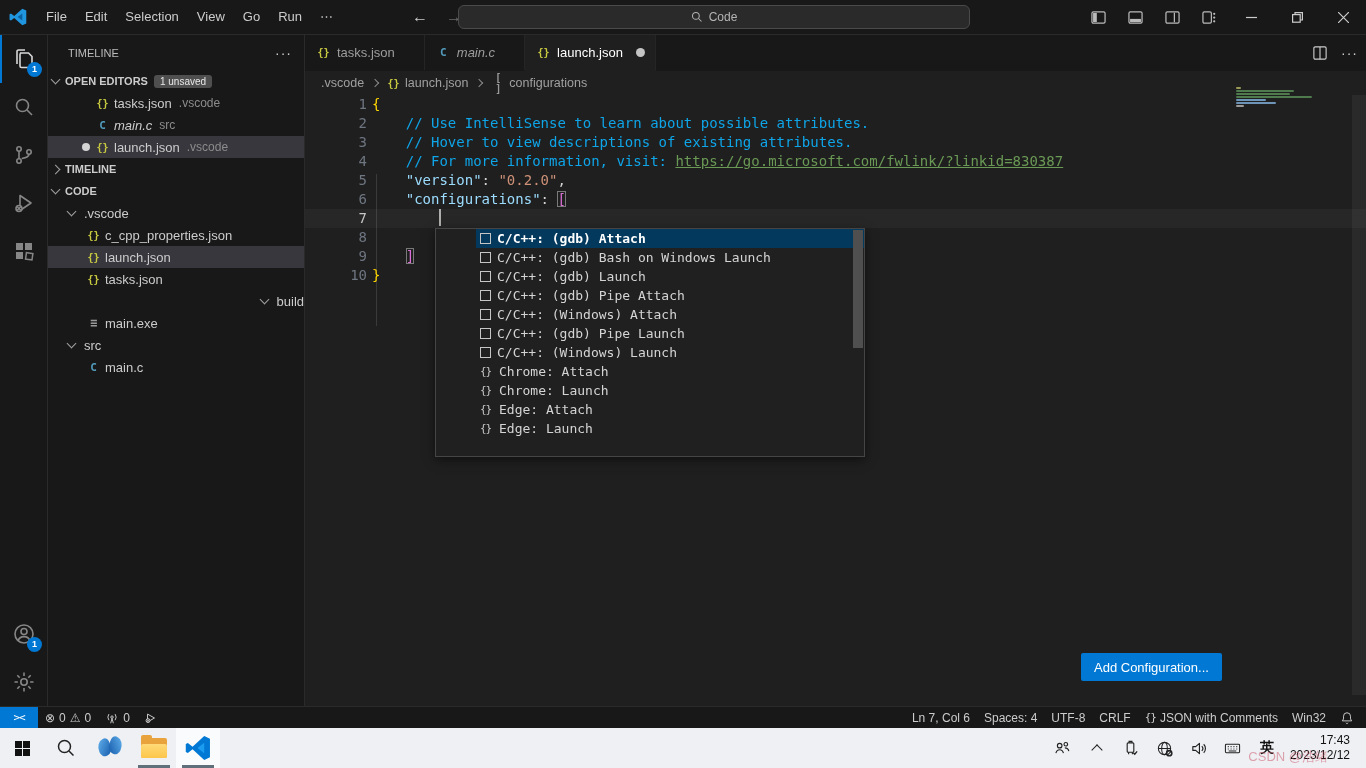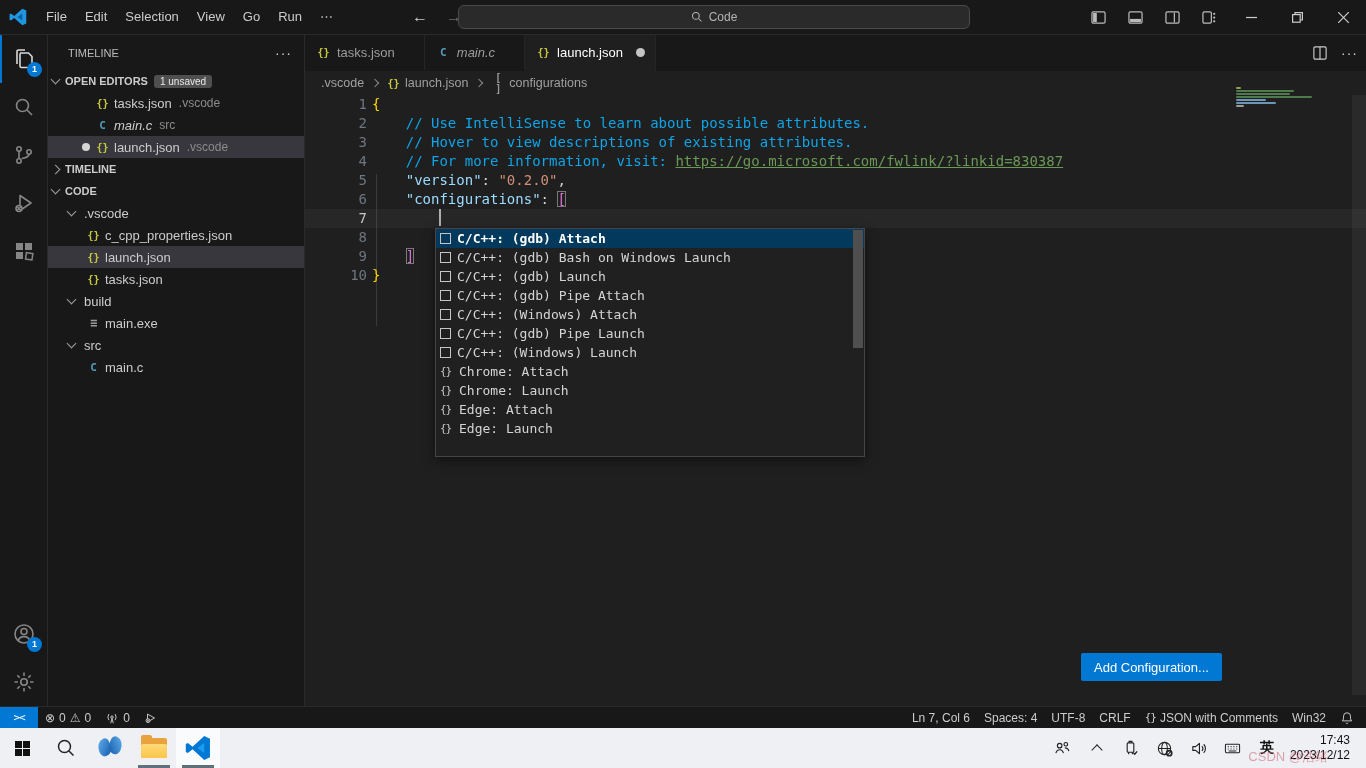--- a/index.html
+++ b/index.html
@@ -79,21 +79,21 @@
   .code-line.current{background:rgba(255,255,255,0.04);}
   .code-line.current .gutter{color:#c6c6c6;}
   .tk.p{color:#d4d4d4;} .tk.cm{color:#0ea5e9;} .tk.lk{color:#6a9955;text-decoration:underline;}
   .tk.k{color:#9cdcfe;} .tk.s{color:#ce9178;} .tk.b1{color:#ffd700;} .tk.b2{color:#da70d6;}
   .tk.boxed{outline:1px solid #7a7a7a;outline-offset:-1px;}
   #indent-guide{position:absolute;left:71px;top:79px;width:1px;height:152px;background:#3a3a3a;}
   .cursor{display:inline-block;width:2px;height:17px;background:#aeafad;vertical-align:text-bottom;}
 
   
   #suggest{position:absolute;left:130px;top:193px;width:430px;height:229px;background:#202020;
-           border:1px solid #454545;box-sizing:border-box;box-shadow:0 3px 10px rgba(0,0,0,.5);}
+           border:1px solid #454545;box-sizing:border-box;box-shadow:0 3px 10px rgba(0,0,0,.5);padding-left:40px;}
   .sg-row{height:19px;display:flex;align-items:center;font-family:"DejaVu Sans Mono",monospace;
           font-size:13px;color:#d4d4d4;padding-left:4px;gap:6px;white-space:pre;}
   .sg-row.selected{background:#04395e;color:#ffffff;font-weight:bold;}
   .sg-box{width:11px;height:11px;border:1px solid #c5c5c5;flex:none;box-sizing:border-box;}
   .sg-braces{width:13px;flex:none;font-size:11px;color:#c5c5c5;letter-spacing:-1px;}
   #sg-scroll{position:absolute;right:1px;top:1px;width:10px;height:118px;background:#4f4f4f;}
 
   
   #minimap{position:absolute;right:18px;top:52px;width:112px;height:28px;}
   #minimap div{height:2px;margin-bottom:1px;border-radius:1px;}
@@ -308,21 +308,21 @@
           <span class="row-label">c_cpp_properties.json</span>
         </div>
         <div class="tree-row selected" style="padding-left: 37px;">
           <span class="fi json">{}</span>
           <span class="row-label">launch.json</span>
         </div>
         <div class="tree-row" style="padding-left: 37px;">
           <span class="fi json">{}</span>
           <span class="row-label">tasks.json</span>
         </div>
-        <div class="tree-row" style="padding-left: 20px;">
+        <div class="tree-row" style="padding-left: 20px; justify-content: flex-end;">
           <span class="chev down"></span>
           <span class="row-label">build</span>
         </div>
         <div class="tree-row" style="padding-left: 37px;">
           <span class="fi exe">≡</span>
           <span class="row-label">main.exe</span>
         </div>
         <div class="tree-row" style="padding-left: 20px;">
           <span class="chev down"></span>
           <span class="row-label">src</span>

